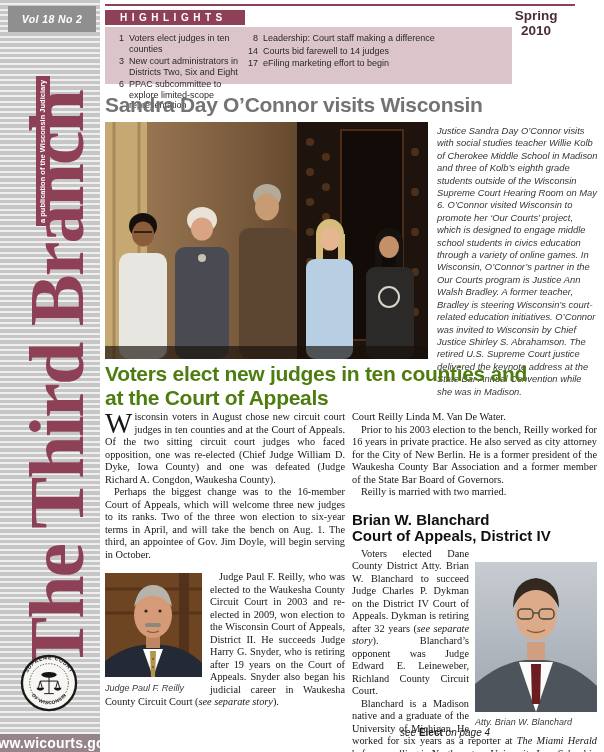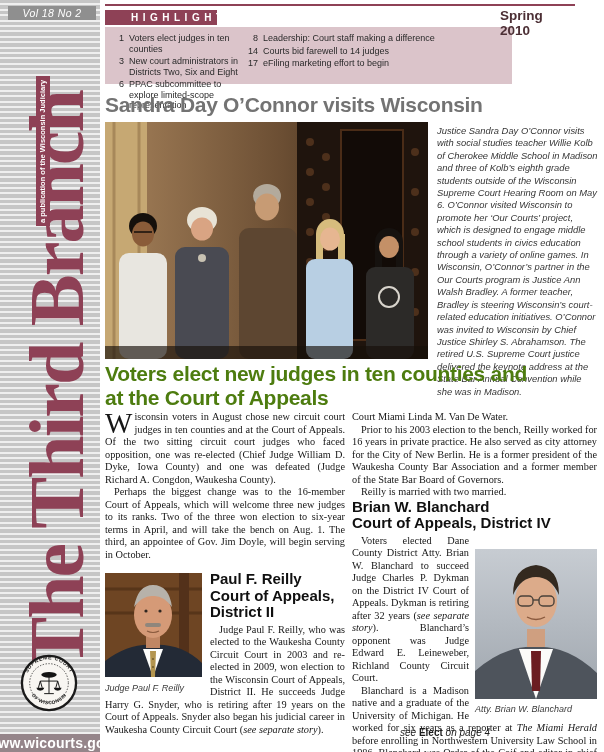--- a/index.html
+++ b/index.html
@@ -3,51 +3,51 @@
 <meta charset="utf-8">
 <style>
   * { margin:0; padding:0; box-sizing:border-box; }
   html,body { width:604px; height:752px; }
   body { position:relative; background:#ffffff; overflow:hidden;
          font-family:"Liberation Sans", sans-serif; }
 
   
   .sidebar { position:absolute; left:0; top:0; width:100px; height:752px;
     background:repeating-linear-gradient(to bottom,#c6c6c6 0px,#c6c6c6 3.4px,#efefef 3.4px,#efefef 5.4px); }
-  .volbox { position:absolute; left:8px; top:6px; width:88px; height:14px;
-    background:#8f8f8f; color:#ffffff; font-weight:normal; font-style:italic;
+  .volbox { position:absolute; left:8px; top:6px; width:88px; height:26px;
+    background:#8f8f8f; color:#ffffff; font-weight:bold; font-style:italic;
     font-size:10.5px; display:flex; align-items:center; justify-content:center;
     letter-spacing:.4px; }
   .bigtitle { position:absolute; left:-293px; top:330px; width:700px; height:100px;
     transform:rotate(-90deg); transform-origin:center;
     font-family:"Liberation Serif", serif; font-weight:bold; font-size:78px;
     line-height:100px; letter-spacing:-2px; color:#8e4156; text-align:center;
     white-space:nowrap; }
   .pubnote { position:absolute; left:36px; top:76px; width:14px; height:150px;
     background:#8e4156; color:#ffffff; writing-mode:vertical-rl;
     transform:rotate(180deg); font-size:7.5px; font-weight:bold;
     line-height:14px; text-align:center; }
   .seal { position:absolute; left:20px; top:654px; }
   .webbar { position:absolute; left:0; top:734px; width:100px; height:18px;
     background:#95858a; color:#ffffff; font-weight:bold; font-size:14px;
     display:flex; align-items:center; justify-content:center; letter-spacing:.2px; }
 
   
   .toprule { position:absolute; left:105px; top:4px; width:470px; height:2px; background:#8e4156; }
-  .hlbar { position:absolute; left:105px; top:10px; width:112px; height:15px;
+  .hlbar { position:absolute; left:105px; top:10px; width:140px; height:15px;
     background:#8e4156; color:#ffffff; font-weight:bold; font-size:10px;
-    line-height:15px; letter-spacing:4.5px; padding-left:26px; }
+    line-height:15px; letter-spacing:4.5px; padding-left:15px; }
   .hlbox { position:absolute; left:105px; top:27px; width:407px; height:57px;
     background:#dbc4ca; }
   .hlcol { position:absolute; top:6px; font-size:9px; line-height:10.5px; color:#2a2a2a; }
   .hlcolA { left:6px;  width:132px; }
   .hlcolB { left:140px; width:262px; }
   .hlrow { display:flex; margin-bottom:2px; }
   .hlnum { width:13px; text-align:right; margin-right:5px; flex:none; }
-  .issue { position:absolute; left:500px; top:8px; width:72px; text-align:left;
+  .issue { position:absolute; left:500px; top:8px; width:72px; text-align:center;
     color:#4b2e34; font-weight:bold; font-size:13.5px; line-height:15px; }
 
   
   .headline1 { position:absolute; left:105px; top:93px; width:494px;
     font-weight:bold; font-size:21px; letter-spacing:-.3px; color:#737373; }
   .photo1 { position:absolute; left:105px; top:122px; width:323px; height:237px; }
   .caption1 { position:absolute; left:437px; top:125px; width:161px;
     font-style:italic; font-size:9.4px; line-height:12.4px; color:#363636; }
 
   
@@ -58,21 +58,21 @@
   .col1 { left:105px; width:240px; }
   .col2 { left:352px; width:245px; }
   .col p { margin:0; }
   .ind { text-indent:9px; }
   .dropcap { float:left; font-size:29px; line-height:23px; padding:1px 2px 0 0;
     font-family:"Liberation Serif", serif; }
   .subhead { font-family:"Liberation Sans", sans-serif; font-weight:bold;
     font-size:15px; line-height:16.5px; color:#101010; text-align:left; }
   .reillyblock { margin-top:10px; }
   .reillyblock .subhead { margin-bottom:3px; }
-  .bl-head { margin-bottom:3px; }
+  .bl-head { margin-top:13px; margin-bottom:3px; }
   .photobox { font-family:"Liberation Sans", sans-serif; }
   .pb-left  { float:left;  width:97px;  margin:2px 8px 2px 0; }
   .pb-right { float:right; width:122px; margin:14px 0 2px 6px; }
   .photocap { font-style:italic; font-size:9px; line-height:11px; color:#3a3a3a; margin-top:2px; }
   .contmark { position:absolute; left:400px; top:727px; width:197px; text-align:left;
     font-size:10px; color:#1d1d1d; }
   .it { font-style:italic; }
   .bd { font-weight:bold; font-style:normal; }
 </style>
 </head>
@@ -246,32 +246,27 @@
         <rect x="41" y="60" width="14" height="15" fill="#c08663"></rect>
         <ellipse cx="48" cy="42" rx="19" ry="23" fill="#d59a77"></ellipse>
         <path d="M29,34 Q33,12 48,12 Q64,12 67,34 Q58,22 48,23 Q38,22 29,34 Z" fill="#b7b2aa"></path>
         <rect x="40" y="50" width="16" height="4" rx="2" fill="#8f867c"></rect>
         <path d="M42,58 Q48,61 54,58" stroke="#8a5a3e" stroke-width="1.2" fill="none"></path>
         <circle cx="41" cy="38" r="1.6" fill="#2e2620"></circle>
           <circle cx="55" cy="38" r="1.6" fill="#2e2620"></circle>
       </svg>
       <div class="photocap">Judge Paul F. Reilly</div>
     </div>
-    <div class="subhead">
-      <div>Paul F. Reilly</div>
-      <div>Court of Appeals,</div>
-      <div>District II</div>
-    </div>
     <p class="ind"><span>Judge Paul F. Reilly, who was elected to the Waukesha County Circuit Court in 2003 and re-elected in 2009, won election to the Wisconsin Court of Appeals, District II. He succeeds Judge Harry G. Snyder, who is retiring after 19 years on the Court of Appeals. Snyder also began his judicial career in Waukesha County Circuit Court (</span><span class="it">see separate story</span><span>).</span></p>
 
   </div>
 </div>
 
 <div class="col col2">
-  <p>Court Miami Linda M. Van De Water.</p>
+  <p>Court Reilly Linda M. Van De Water.</p>
   <p class="ind">Prior to his 2003 election to the bench, Reilly worked for 16 years in private practice. He also served as city attorney for the City of New Berlin. He is a former president of the Waukesha County Bar Association and a former member of the State Bar Board of Governors.</p>
   <p class="ind">Reilly is married with two married.</p>
 
   <div class="subhead bl-head">
     <div>Brian W. Blanchard</div>
     <div>Court of Appeals, District IV</div>
   </div>
 
   <div class="photobox pb-right">
     <svg width="122" height="150" viewBox="0 0 122 150">

